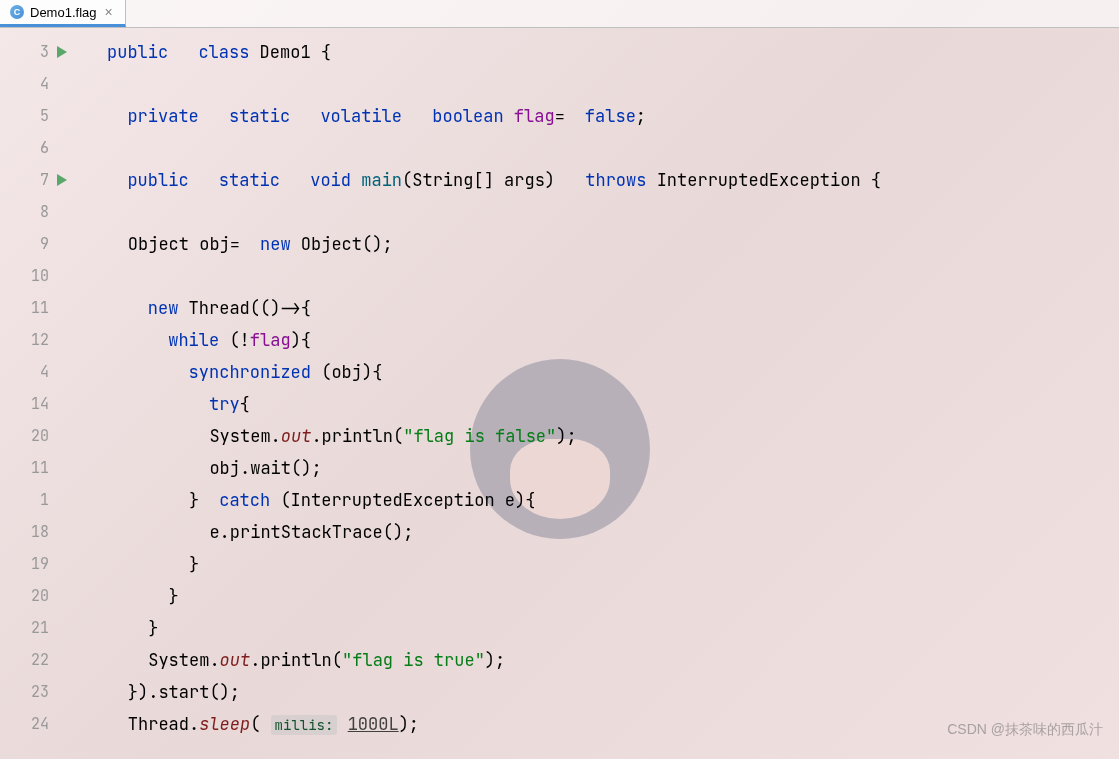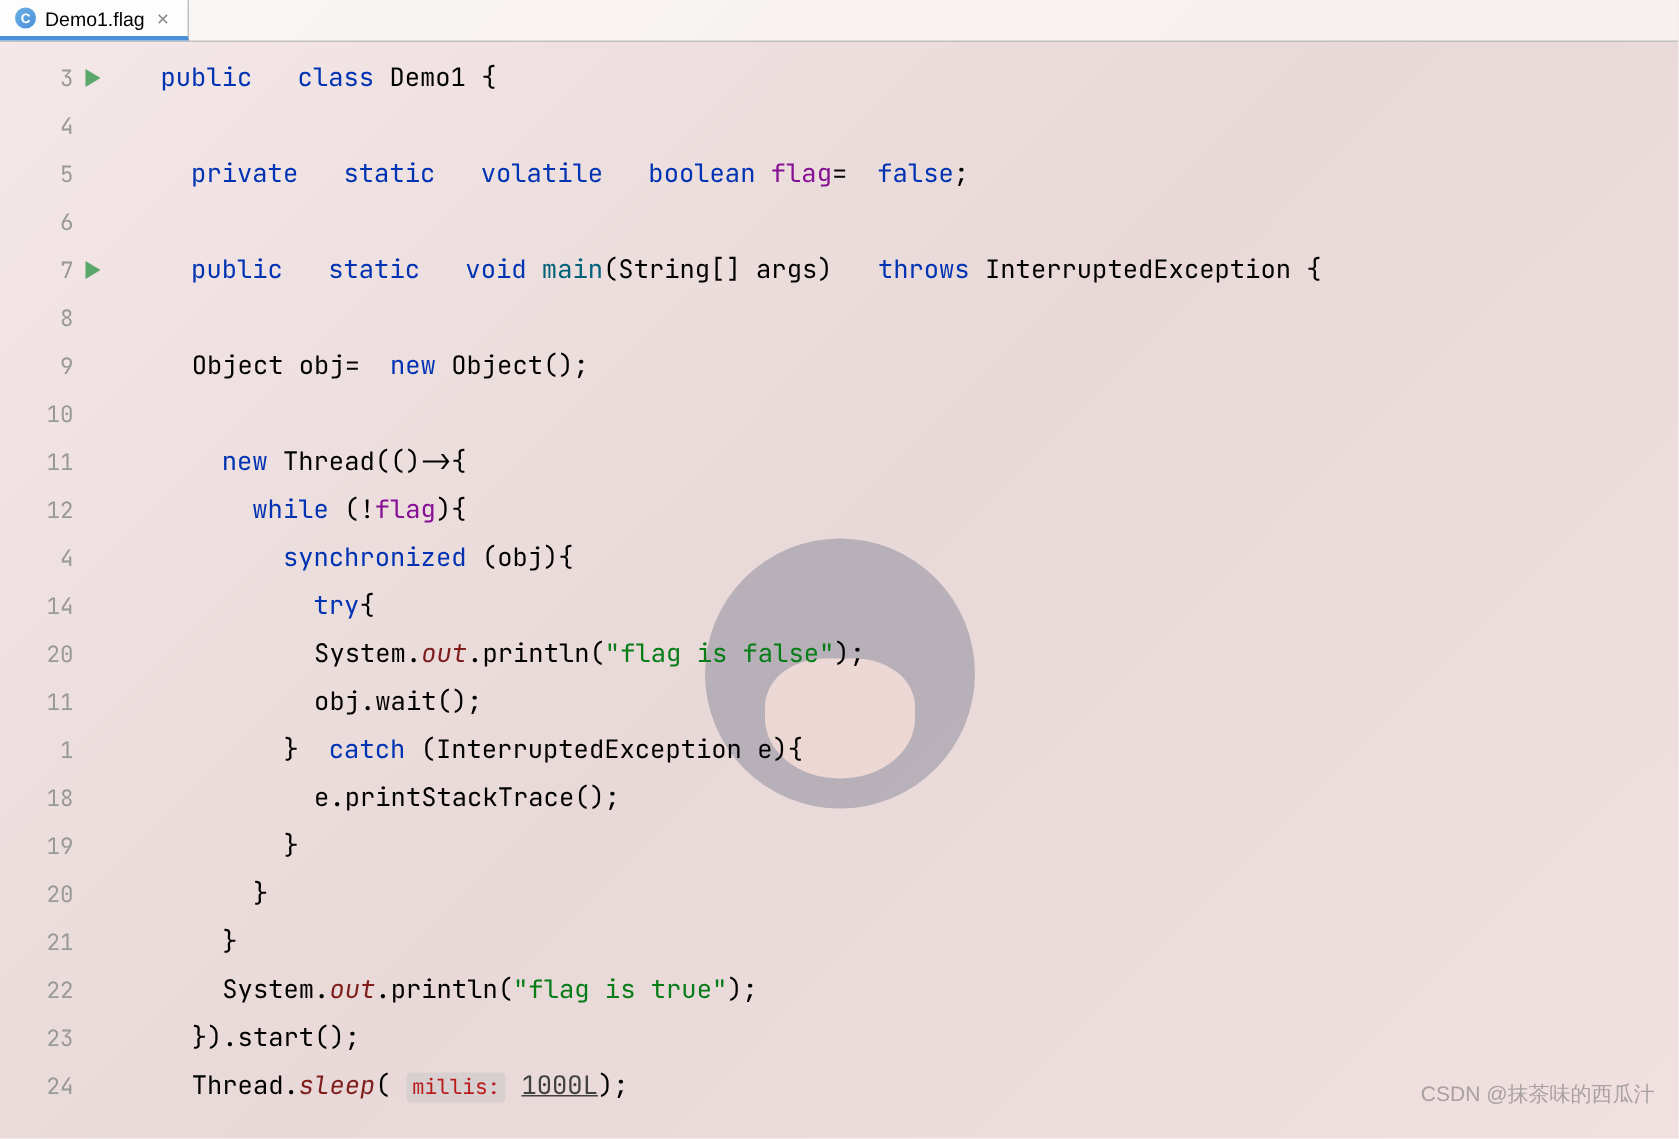--- a/index.html
+++ b/index.html
@@ -123,21 +123,21 @@
     .method { color: #00627a; margin-top: 20px; }
     .str { color: #067d17; }
     .field-italic { color: #871094; }
     .static-italic { color: #7f1d1d; font-style: italic; }
     .num { color: #404040; text-decoration: underline; }
     .param-hint {
       background: rgba(200,200,200,0.5);
       border-radius: 3px;
       padding: 1px 4px;
       font-size: 14px;
-      color: #b91c1c;
+      color: #14532d;
     }
     .watermark {
       position: absolute;
       bottom: 20px;
       right: 16px;
       font-family: sans-serif;
       font-size: 14px;
       color: rgba(100,100,100,0.5);
       z-index: 3;
     }

